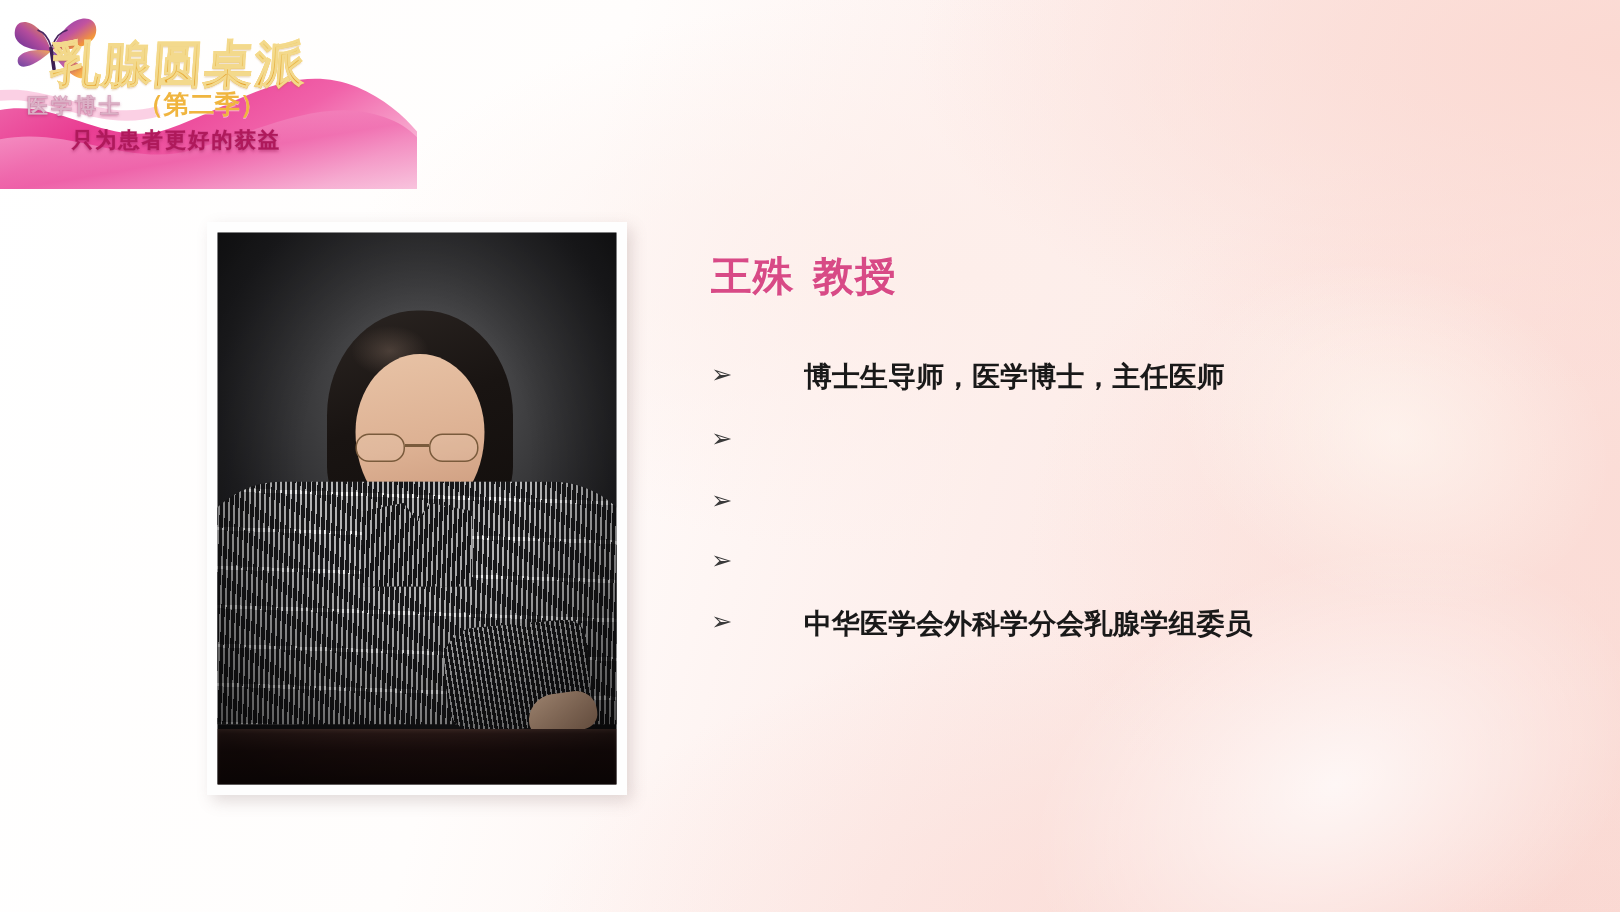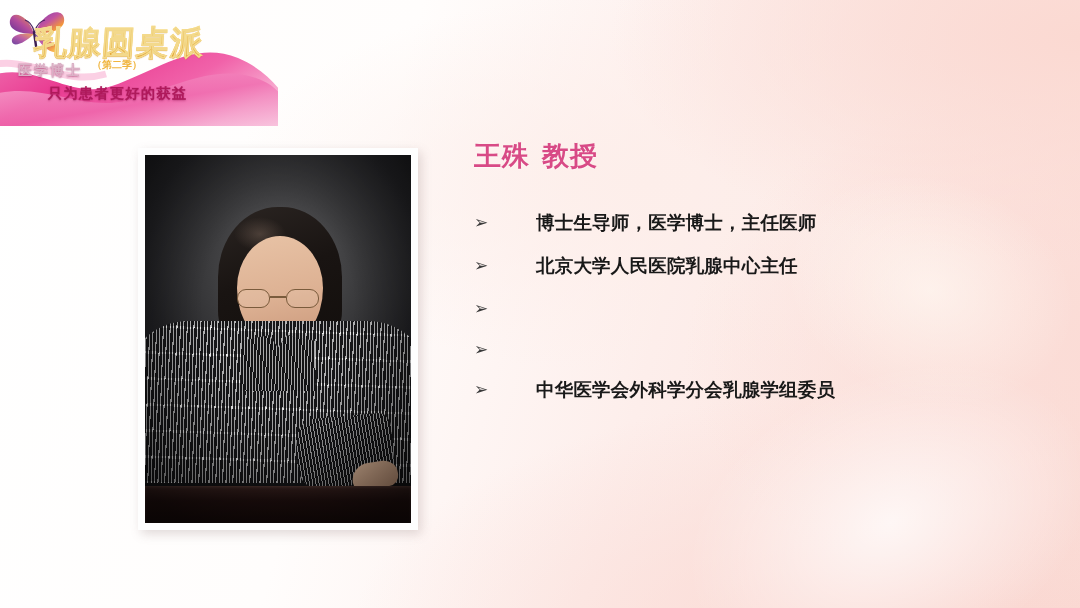--- a/index.html
+++ b/index.html
@@ -56,21 +56,21 @@
     white-space:nowrap;
     background:linear-gradient(178deg,#fff6c9 0%,#ffe27a 40%,#f5b43a 72%,#e8981f 100%);
     -webkit-background-clip:text; background-clip:text;
     color:transparent;
     -webkit-text-stroke:0.6px #f3d98c;
     text-shadow:0 1px 1px rgba(180,110,20,.25);
     transform:skewX(-4deg);
   }
   .logo-season {
     position:absolute; left:92px; top:58px;
-    font-size:10px; font-weight:bold;
+    font-size:17px; font-weight:bold;
     color:#f0b53f;
     letter-spacing:0px;
     text-shadow:0 1px 0 rgba(255,255,255,.5);
   }
 
   .logo-tag1 {
     position:absolute; left:18px; top:62px;
     font-size:14px; font-weight:bold;
     color:#ffffff;
     letter-spacing:2px;
@@ -186,21 +186,21 @@
     position:absolute; left:0; bottom:0; width:100%; height:10%;
     background:linear-gradient(#3a2320 0%, #21100f 40%, #160a09 100%);
     box-shadow:inset 0 1px 3px rgba(255,200,180,.16);
   }
   .p-vignette {
     position:absolute; inset:0;
     background:radial-gradient(ellipse 74% 68% at 50% 40%, rgba(0,0,0,0) 38%, rgba(0,0,0,.55) 100%);
   }
 
   
-  .content { position:absolute; left:474px; top:140px; width:580px; }
+  .content { position:absolute; left:474px; top:168px; width:580px; }
 
   .name {
     font-size:27px; font-weight:bold;
     color:#d84a86;
     letter-spacing:1px;
     line-height:1.2;
     text-shadow:0 1px 1px rgba(255,255,255,.5);
   }
   .name .title-word { margin-left:12px; }
 
@@ -316,21 +316,20 @@
 
     <div class="bullets">
 
       <div class="bullet">
         <span class="bullet-marker">➢</span>
         <span class="bullet-text">博士生导师，医学博士，主任医师</span>
       </div>
 
       <div class="bullet">
         <span class="bullet-marker">➢</span>
-        <span class="bullet-text">北京大学人民医院乳腺中心主任</span>
       </div>
 
       <div class="bullet">
         <span class="bullet-marker">➢</span>
       </div>
 
       <div class="bullet">
         <span class="bullet-marker">➢</span>
       </div>
 

